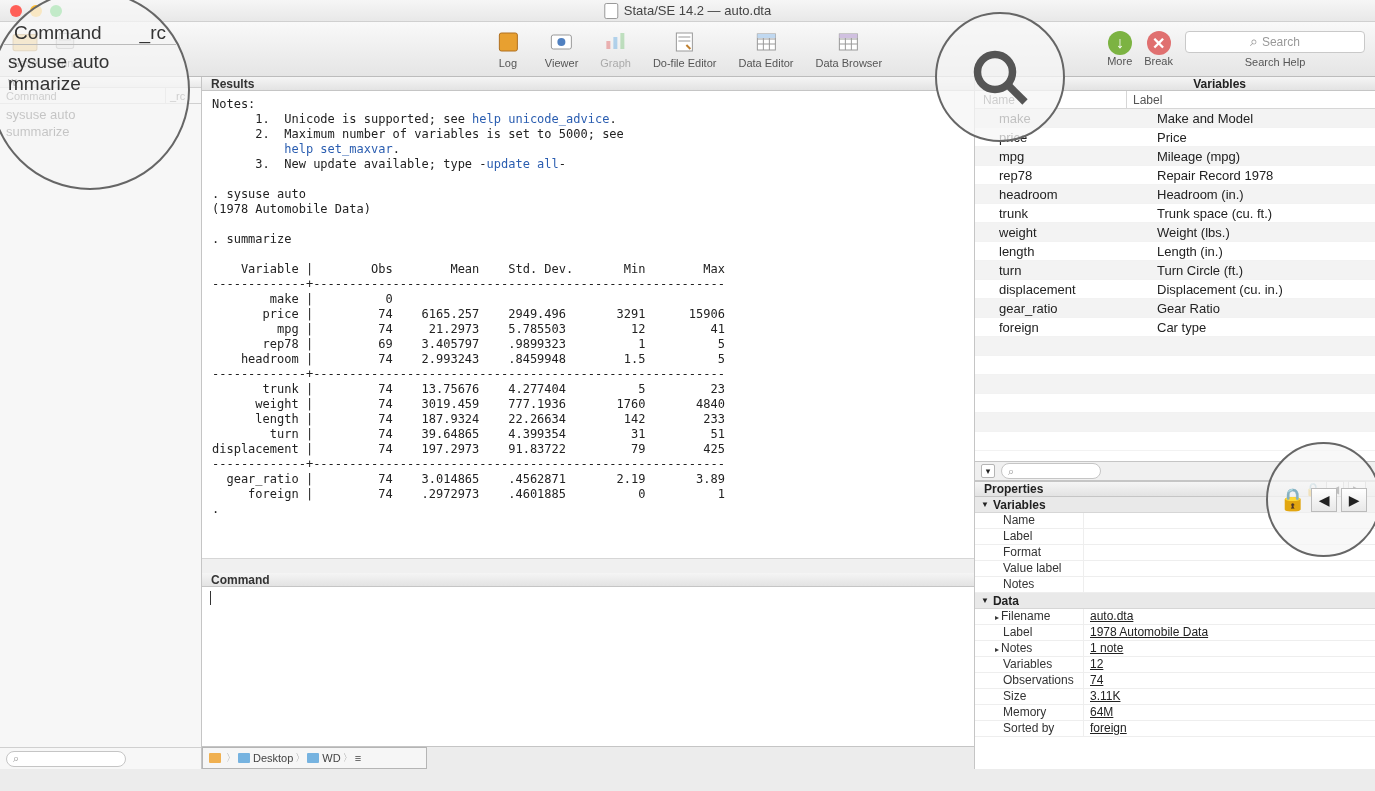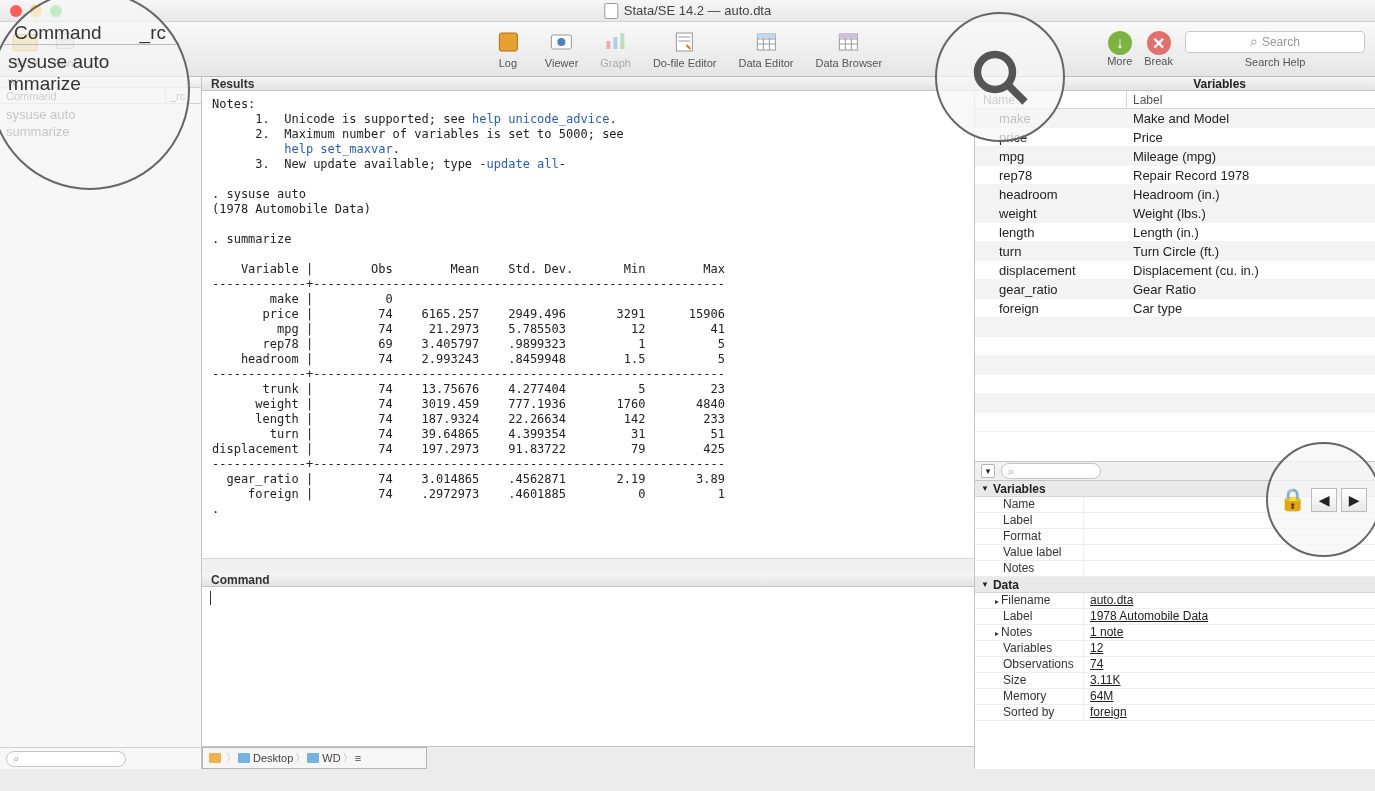--- a/index.html
+++ b/index.html
@@ -63,21 +63,21 @@
 
 .var-head { height: 14px; background: linear-gradient(#f5f5f5,#e3e3e3); border-bottom: 1px solid #c5c5c5; font-size: 12px; font-weight: bold; padding: 0 9px; display:flex; align-items:center;}
 .var-cols { height: 18px; display:flex; font-size:12px; color:#555; border-bottom:1px solid #d6d6d6;}
 .var-cols > div { padding:2px 6px; }
 .var-cols .c1 { width: 152px; border-right:1px solid #d6d6d6; padding-left: 8px;}
 .var-cols .c2 { flex:1; }
 .var-table { flex: 0 0 352px; overflow:auto; font-size:13px; background:#fff; }
 .var-row { display:flex; height:19px; align-items:center; border-bottom:1px solid #f2f2f2;}
 .var-row.alt { background:#f3f3f3; }
 .var-row .c1 { width:152px; padding-left:24px; }
-.var-row .c2 { flex:1; padding-left:6px; }
+.var-row .c2 { flex:1; padding-left:6px;margin-left:24px; }
 .var-filter-row { height: 20px; border-top:1px solid #c5c5c5; border-bottom:1px solid #c5c5c5; background:#f0f0f0; display:flex; align-items:center; padding:0 6px; gap:6px;}
 .vfbtn { width:14px; height:14px; border:1px solid #b5b5b5; background:#fff; border-radius:2px; font-size:9px; display:flex; align-items:center; justify-content:center;}
 
 .props-head { height: 16px; background: linear-gradient(#f5f5f5,#e3e3e3); border-top:1px solid #c5c5c5; border-bottom: 1px solid #c5c5c5; font-size: 12px; font-weight: bold; padding: 0 9px; display:flex; align-items:center;}
 .props-body { flex:1; font-size:12px; overflow:auto;}
 .prop-section { background:#e9e9e9; height:16px; display:flex; align-items:center; padding:0 6px; font-weight:bold; border-bottom:1px solid #d6d6d6;}
 .prop-section::before { content:"▼"; font-size:8px; margin-right:4px;}
 .prop-row { display:flex; height:16px; border-bottom:1px solid #eee;}
 .prop-row .k { width:108px; padding-left:28px; color:#333; }
 .prop-row .k.arrow::before { content:"▸"; font-size:8px; position:relative; left:-8px; margin-right:-6px;}
@@ -316,20 +316,24 @@
           <div class="c2">Mileage (mpg)</div>
         </div>
         <div class="var-row">
           <div class="c1">rep78</div>
           <div class="c2">Repair Record 1978</div>
         </div>
         <div class="var-row alt">
           <div class="c1">headroom</div>
           <div class="c2">Headroom (in.)</div>
         </div>
+        <div class="var-row">
+          <div class="c1">trunk</div>
+          <div class="c2">Trunk space (cu. ft.)</div>
+        </div>
         <div class="var-row alt">
           <div class="c1">weight</div>
           <div class="c2">Weight (lbs.)</div>
         </div>
         <div class="var-row">
           <div class="c1">length</div>
           <div class="c2">Length (in.)</div>
         </div>
         <div class="var-row alt">
           <div class="c1">turn</div>
@@ -368,20 +372,28 @@
           <div class="c2"></div>
         </div>
         <div class="var-row">
           <div class="c1"></div>
           <div class="c2"></div>
         </div>
       </div>
     <div class="var-filter-row">
       <div class="vfbtn">▾</div>
       <div class="qfilter" style="width:100px"></div>
+    </div>
+    <div class="props-head">
+      <span>Properties</span>
+      <div class="props-nav">
+        <span class="lockicon">🔒</span>
+        <div class="navbtn">◀</div>
+        <div class="navbtn">▶</div>
+      </div>
     </div>
     <div class="props-body" id="props-body">
         <div class="prop-section">Variables</div>
         <div class="prop-row">
           <div class="k">Name</div>
           <div class="v"></div>
         </div>
         <div class="prop-row">
           <div class="k">Label</div>
           <div class="v"></div>

